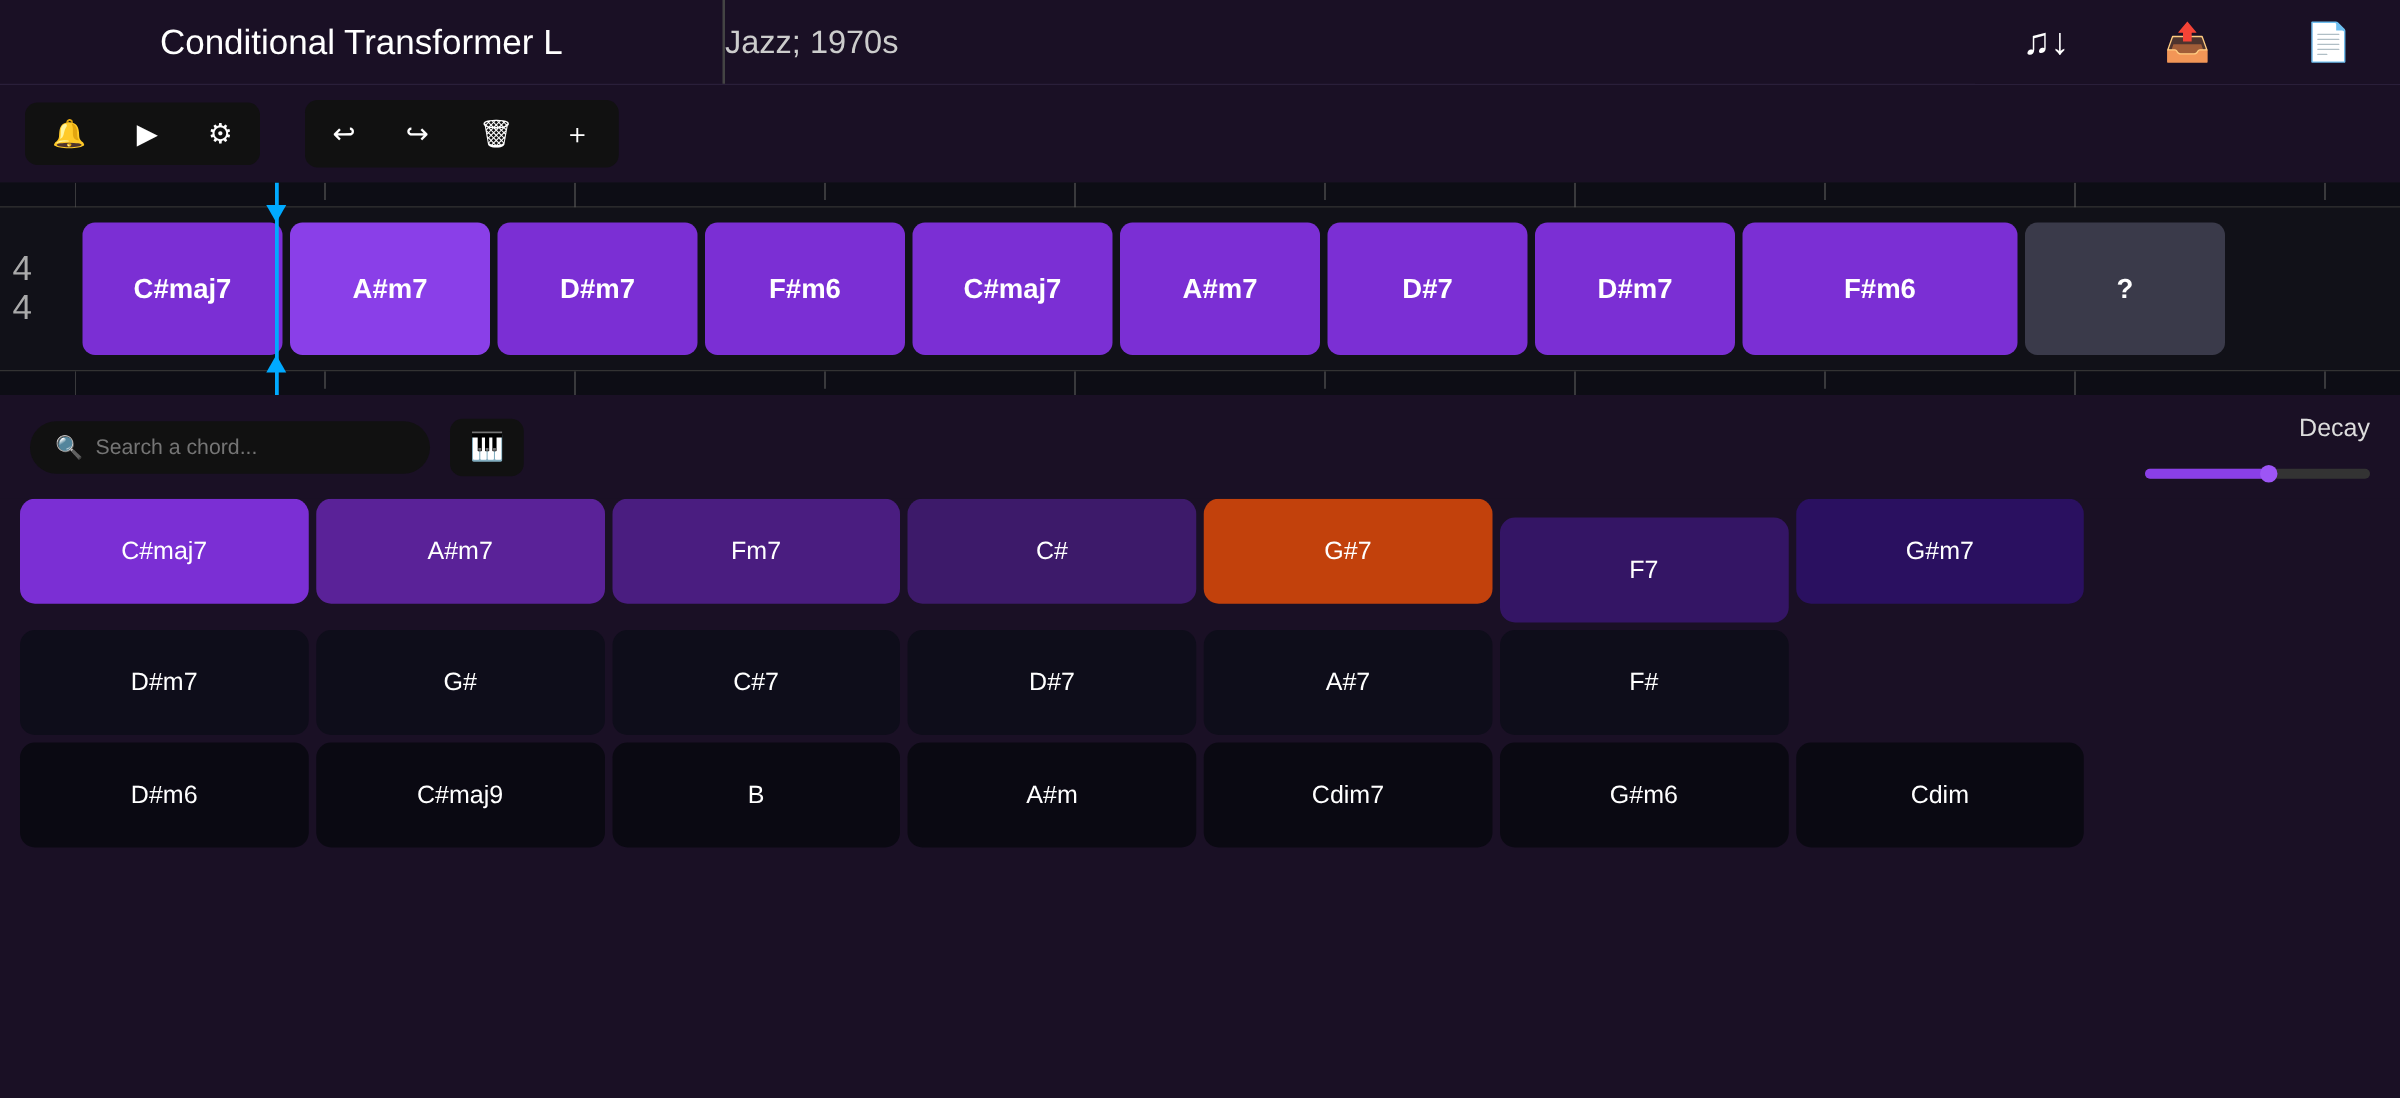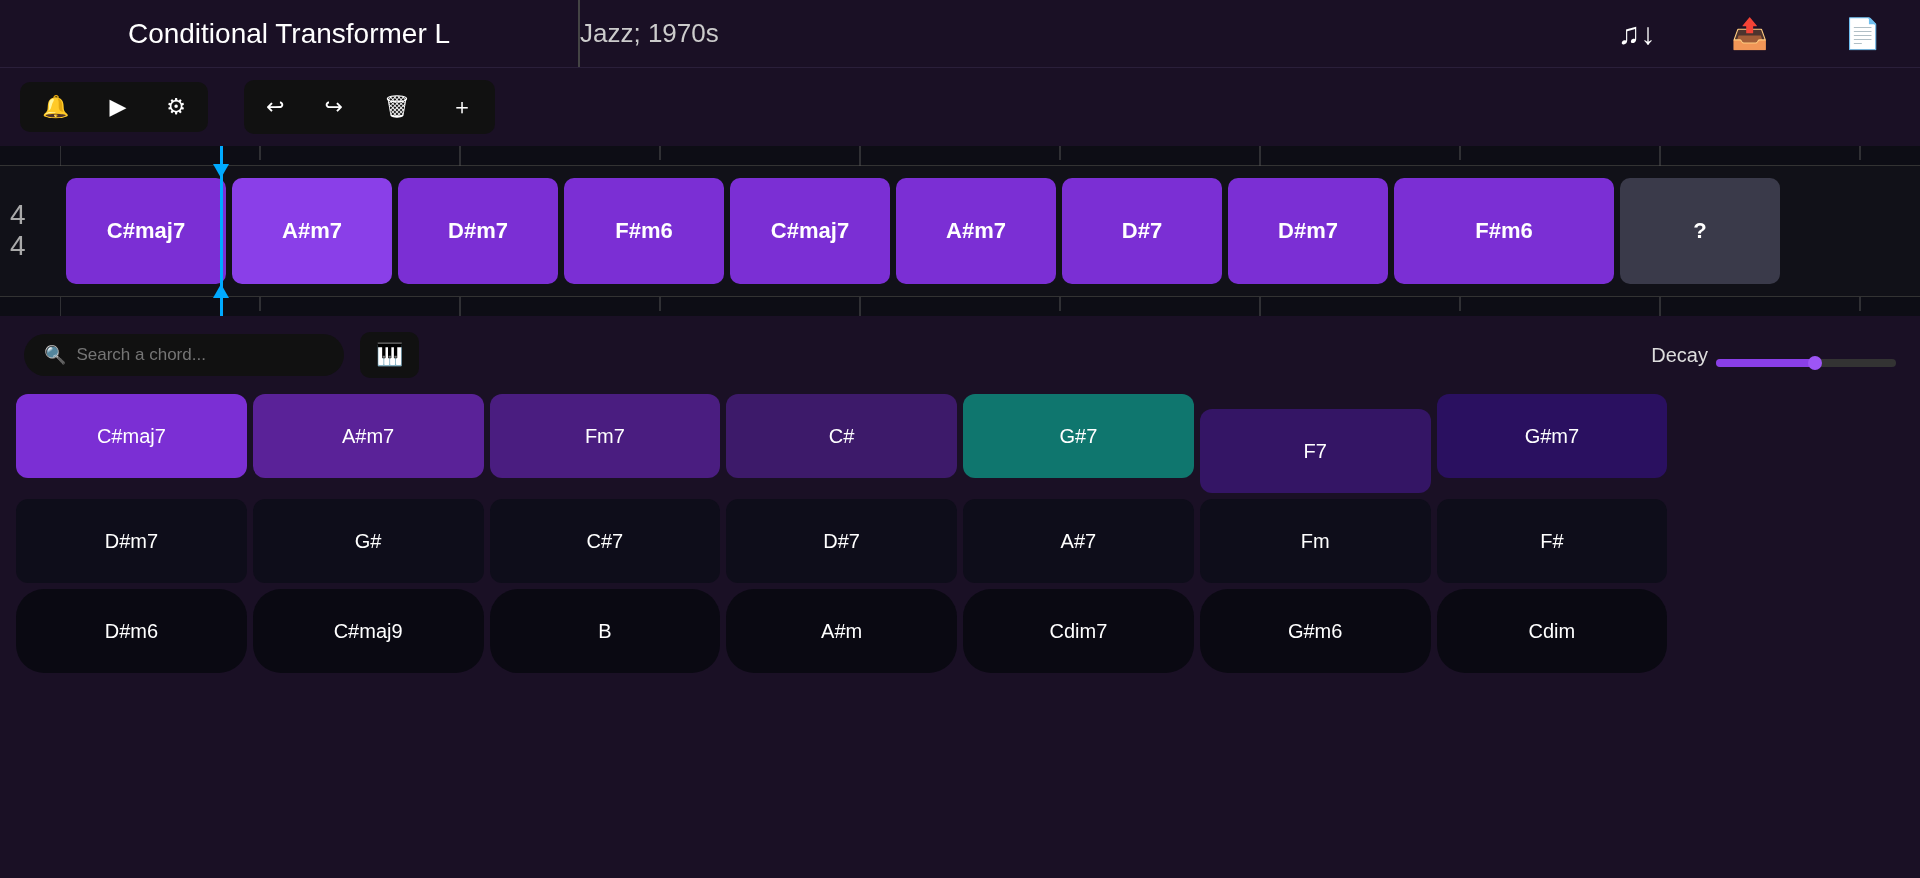--- a/index.html
+++ b/index.html
@@ -220,23 +220,23 @@
       border: none;
       border-radius: 10px;
       color: #fff;
       font-size: 22px;
       padding: 10px 16px;
       cursor: pointer;
     }
     .decay-container {
       margin-left: auto;
       display: flex;
-      flex-direction: row;
+      flex-direction: column;
       align-items: flex-end;
-      gap: 8px;
+      gap: 20px;
     }
     .decay-label {
       font-size: 20px;
       color: #ddd;
     }
     .decay-slider-track {
       width: 180px;
       height: 8px;
       background: #333;
       border-radius: 4px;
@@ -271,27 +271,27 @@
       font-size: 20px;
       font-weight: 500;
       cursor: pointer;
       height: 84px;
       transition: background 0.15s;
     }
     .chord-cell.row1-0 { background: #7b2fd4; }
     .chord-cell.row1-1 { background: #5a2298; }
     .chord-cell.row1-2 { background: #4a1d80; }
     .chord-cell.row1-3 { background: #3d1a6a; }
-    .chord-cell.row1-4 { background: #0f766e; }
+    .chord-cell.row1-4 { background: #c2410c; }
     .chord-cell.row1-5 { background: #341565; margin-top: 15px; }
     .chord-cell.row1-6 { background: #2e1260; }
     .chord-cell.row1-7 { background: #2a1060; }
 
     .chord-cell.row2 { background: #0e0d1a; }
-    .chord-cell.row3 { background: #0a0912; border-radius: 28px; }
+    .chord-cell.row3 { background: #0a0912; }
 
     .grid-section {
       overflow: hidden;
       flex: 1;
       display: flex;
       flex-direction: column;
       gap: 6px;
       padding: 0 16px 10px;
     }
     .grid-row {
@@ -412,21 +412,20 @@
       <div class="chord-cell row1-4">G#7</div>
       <div class="chord-cell row1-5">F7</div>
       <div class="chord-cell row1-7">G#m7</div>
     </div>
     <div class="grid-row">
       <div class="chord-cell row2">D#m7</div>
       <div class="chord-cell row2">G#</div>
       <div class="chord-cell row2">C#7</div>
       <div class="chord-cell row2">D#7</div>
       <div class="chord-cell row2">A#7</div>
-      <div class="chord-cell row2">Fm</div>
       <div class="chord-cell row2">F#</div>
     </div>
     <div class="grid-row">
       <div class="chord-cell row3">D#m6</div>
       <div class="chord-cell row3">C#maj9</div>
       <div class="chord-cell row3">B</div>
       <div class="chord-cell row3">A#m</div>
       <div class="chord-cell row3">Cdim7</div>
       <div class="chord-cell row3">G#m6</div>
       <div class="chord-cell row3">Cdim</div>

